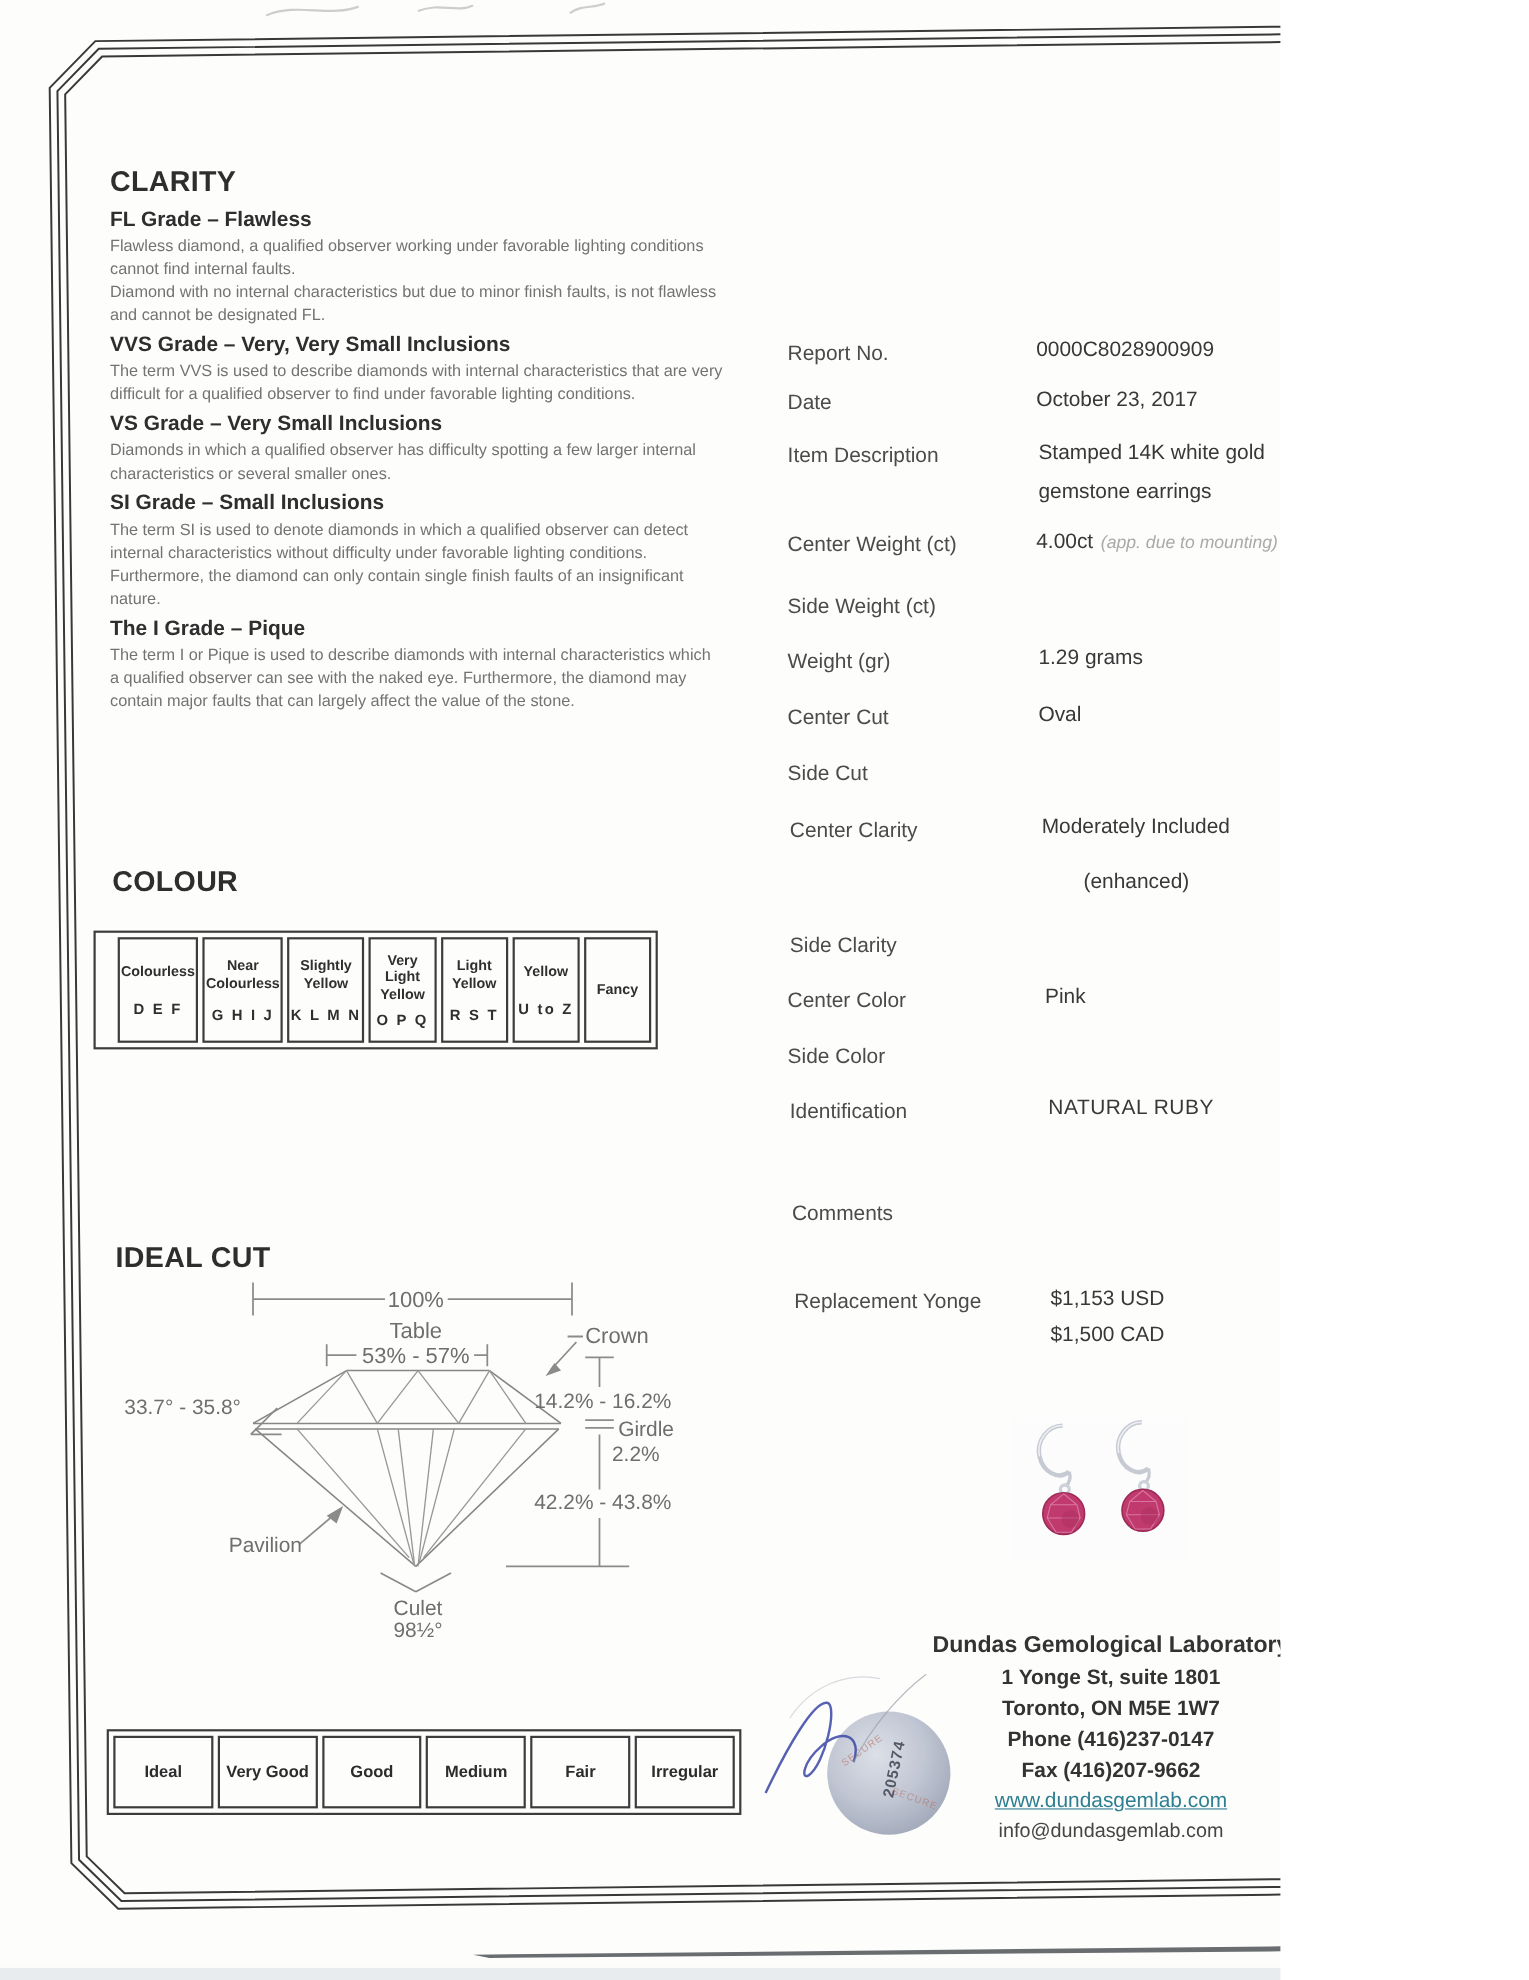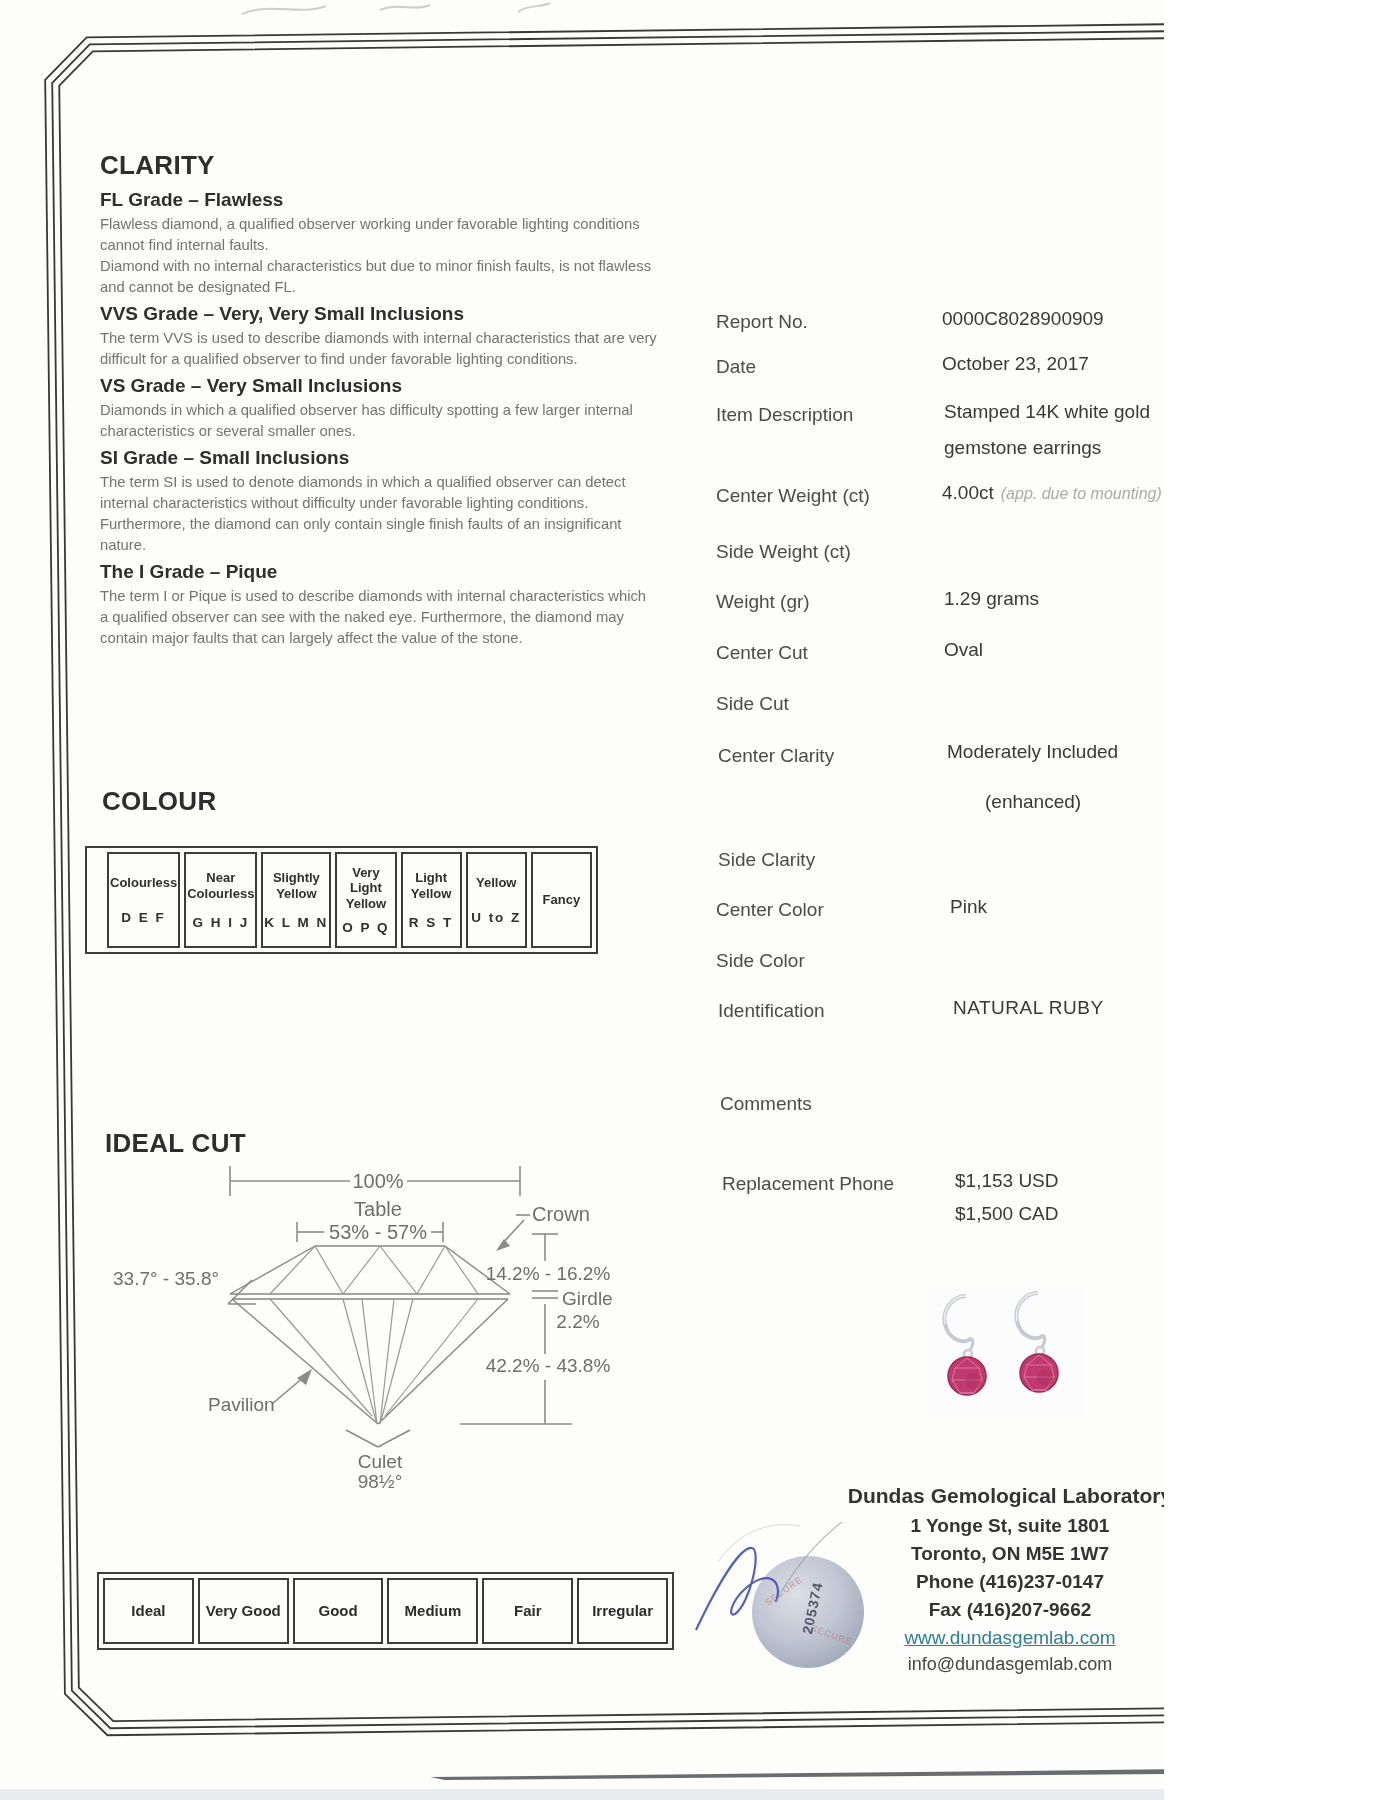--- a/index.html
+++ b/index.html
@@ -119,21 +119,21 @@
   <span class="rlabel" style="left:716px;top:899px;">Center Color</span>
   <span class="rvalue" style="left:950px;top:896px;">Pink</span>
 
   <span class="rlabel" style="left:716px;top:950px;">Side Color</span>
 
   <span class="rlabel" style="left:718px;top:1000px;">Identification</span>
   <span class="rvalue" style="left:953px;top:997px;letter-spacing:.5px;">NATURAL RUBY</span>
 
   <span class="rlabel" style="left:720px;top:1093px;">Comments</span>
 
-  <span class="rlabel" style="left:722px;top:1173px;">Replacement Phone</span>
+  <span class="rlabel" style="left:722px;top:1173px;">Replacement Yonge</span>
   <span class="rvalue" style="left:955px;top:1170px;">$1,153 USD</span>
   <span class="rvalue" style="left:955px;top:1203px;">$1,500 CAD</span>
 
   <h2 class="sec-title abs" style="left:102px;top:786px;">COLOUR</h2>
   <div class="gtable" style="left:85px;top:846px;width:513px;height:108px;padding-left:20px;">
     <div class="gcell">
       <span class="cl">Colourless</span>
       <span class="lt">D E F</span>
     </div>
     <div class="gcell">

